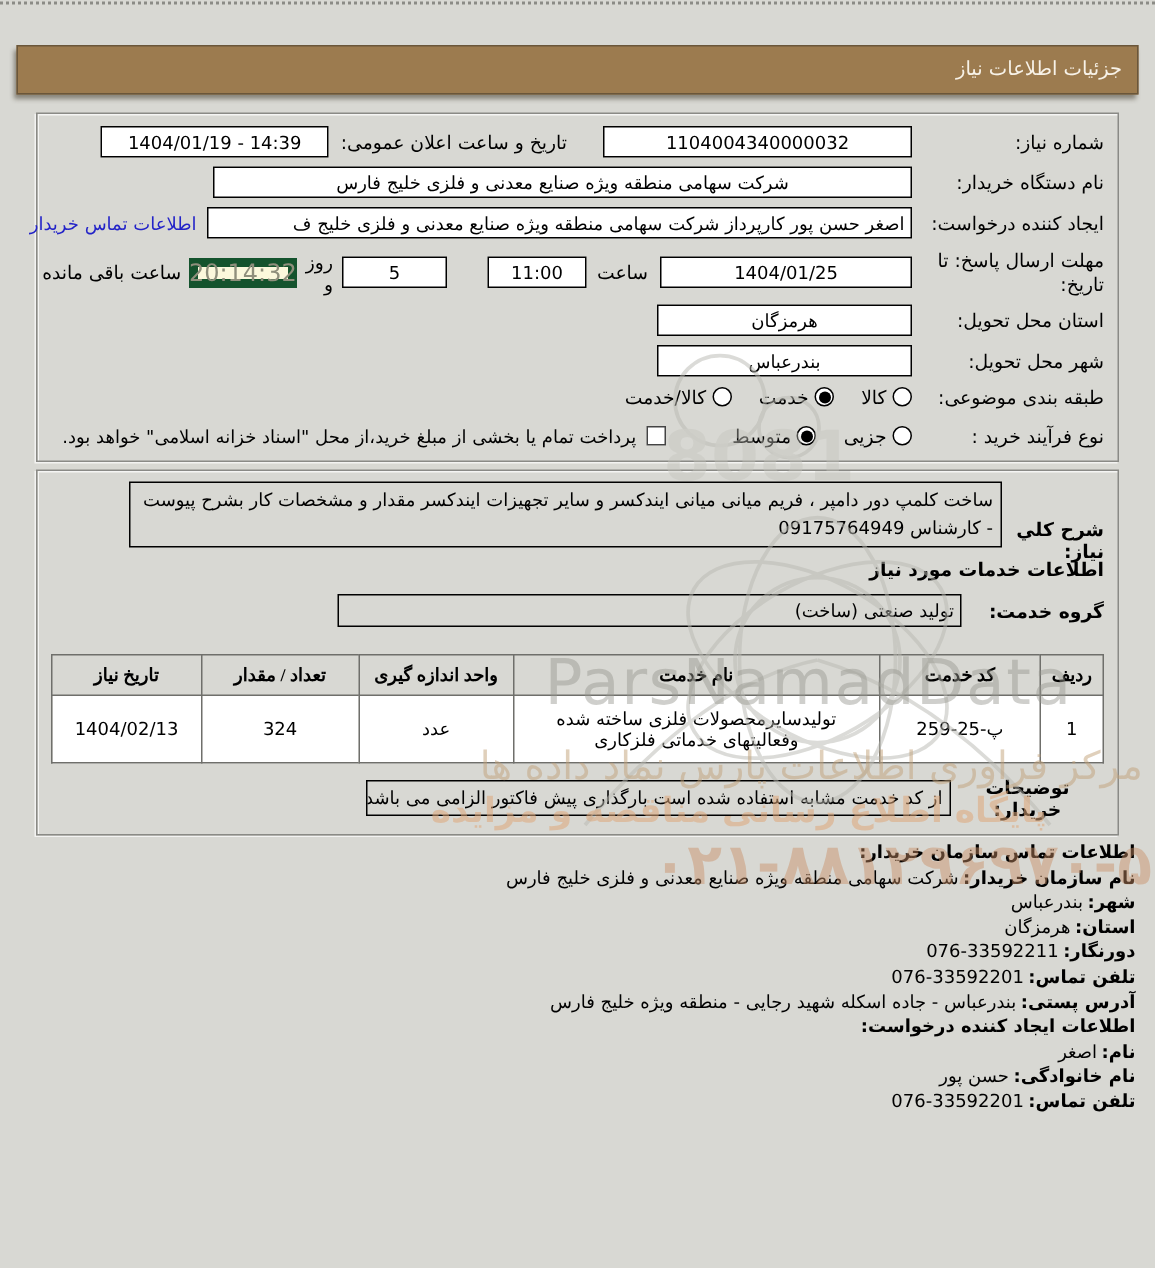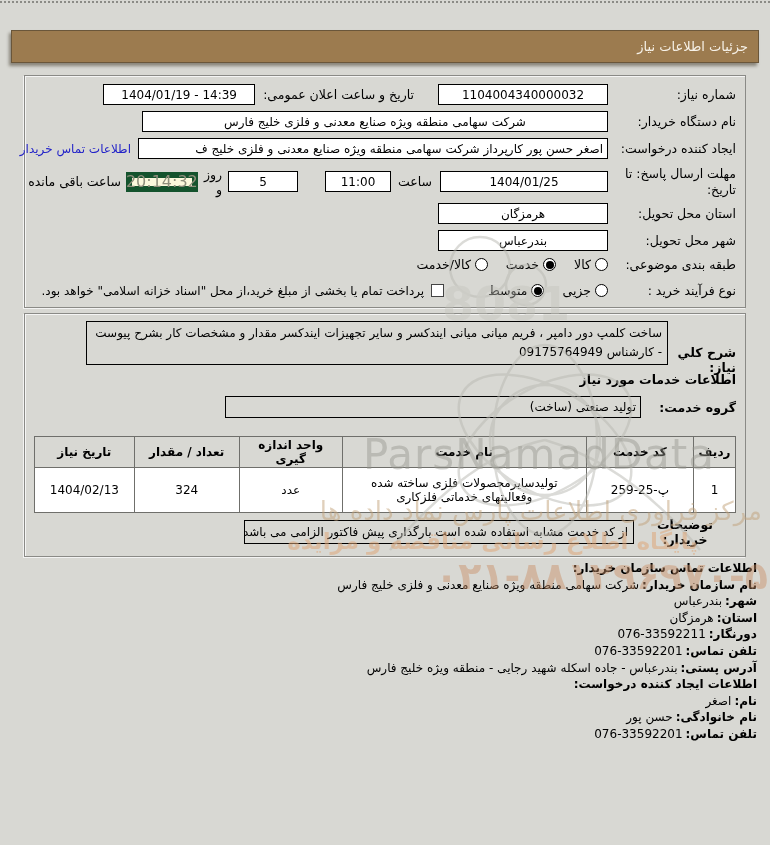--- a/index.html
+++ b/index.html
@@ -59,21 +59,21 @@
   .radio.checked::after{content:'';width:8px;height:8px;border-radius:50%;background:#000;}
   .cb{width:13px;height:13px;border:1px solid #444;background:#fff;flex:none;margin:0 26px 0 7px;}
   .opt{margin-left:18px;white-space:nowrap;}
   .countdown{
     background:var(--countdown_bg);border:6px solid #14532d;color:var(--countdown_text);
     width:72px;height:20px;display:flex;align-items:center;justify-content:center;
     font-size:16px;flex:none;margin-right:6px;
   }
   table.svc{border-collapse:collapse;direction:rtl;width:706px;}
   table.svc th,table.svc td{border:1px solid var(--grid);text-align:center;font-size:12px;padding:1px 3px;}
-  table.svc th{font-weight:bold;height:27px;background:var(--page_bg);}
+  table.svc th{font-weight:bold;height:27px;background:var(--page_bg);font-family:Liberation Serif, serif;}
   table.svc td{background:#fff;height:45px;}
   .contact{position:absolute;top:560px;right:13px;left:10px;font-size:12px;}
   .contact div{line-height:16.6px;white-space:nowrap;}
   .contact b{margin-left:3px;}
   
   .wm{position:absolute;pointer-events:none;z-index:60;}
   .wm-brand{top:430px;right:55px;font-size:42px;font-weight:normal;color:#97978f;opacity:.45;direction:ltr;letter-spacing:1px;}
   .wm-line1{top:496px;right:8px;font-size:26px;color:#c2a27a;opacity:.5;}
   .wm-line2{top:528px;right:72px;font-size:23px;font-weight:bold;color:#dfa87b;opacity:.55;}
   .wm-phone{top:554px;right:2px;font-size:38px;font-weight:bold;color:#c98f66;opacity:.45;direction:ltr;}
@@ -85,21 +85,21 @@
 <div class="top-dots"></div>
 
 <div class="title-bar">
   <span>جزئیات اطلاعات نیاز</span>
 </div>
 
 <div class="panel panel1">
 
   <div class="row" style="top:8px;">
     <span class="lbl">شماره نیاز:</span>
-    <span class="inp" style="width:170px;">1104004340000032</span>
+    <span class="inp" style="width:206px;">1104004340000032</span>
     <span style="margin-right:24px;white-space:nowrap;">تاریخ و ساعت اعلان عمومی:</span>
     <span class="inp" style="width:152px;margin-right:8px;">14:39 - 1404/01/19</span>
   </div>
 
   <div class="row" style="top:35px;">
     <span class="lbl">نام دستگاه خریدار:</span>
     <span class="inp" style="width:466px;">شرکت سهامی منطقه ویژه صنایع معدنی و فلزی خلیج فارس</span>
   </div>
 
   <div class="row" style="top:62px;">

